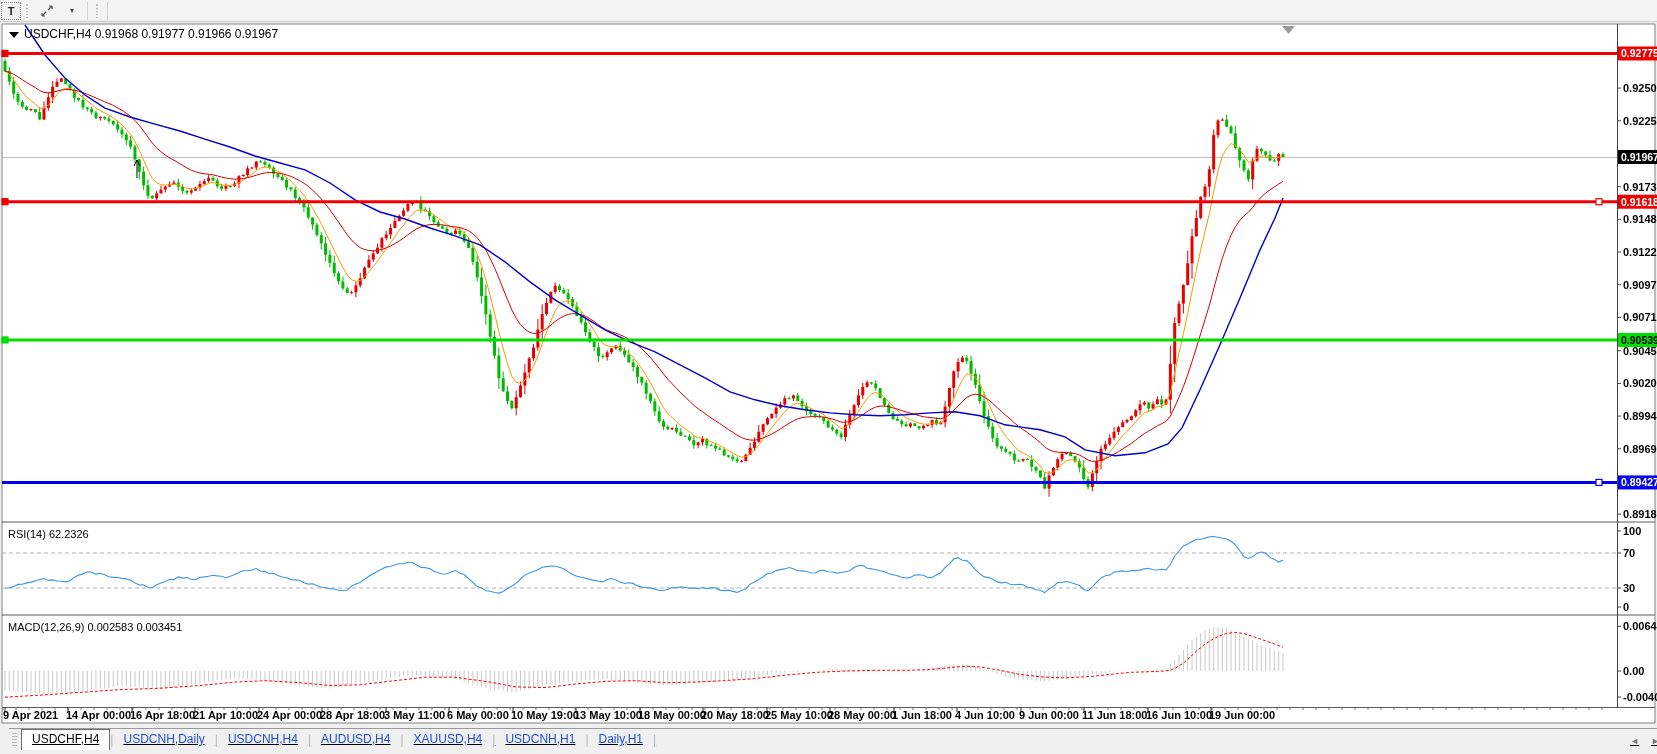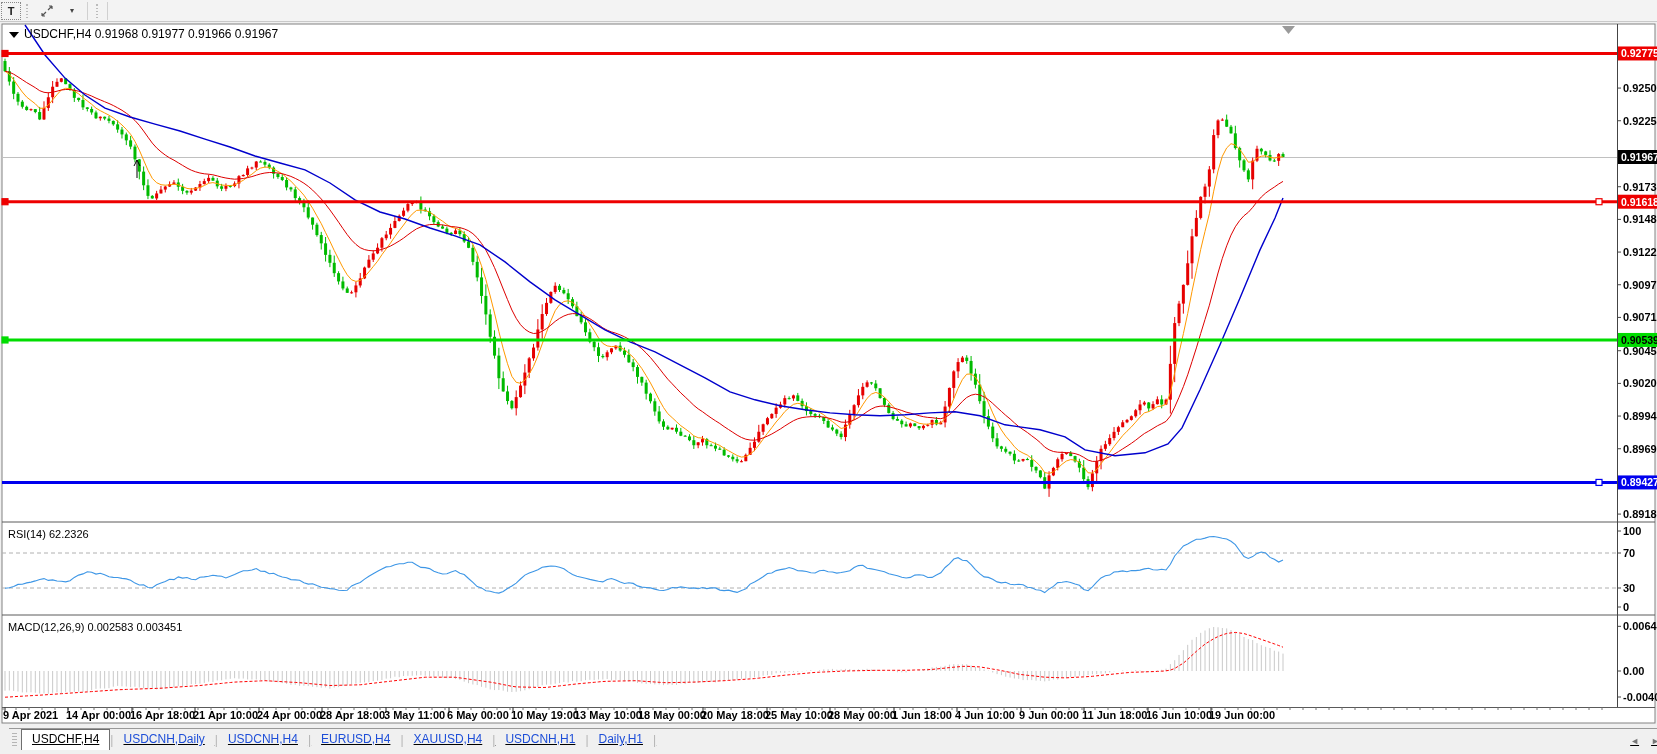--- a/index.html
+++ b/index.html
@@ -1212,21 +1212,21 @@
 
   <div id="tabbar">
     <div id="tabgrip"></div>
     <span id="tabs-container" style="display:flex; align-items:flex-end;">
         <span class="tab active">USDCHF,H4</span>
         <span class="tabsep">|</span>
         <span class="tab">USDCNH,Daily</span>
         <span class="tabsep">|</span>
         <span class="tab">USDCNH,H4</span>
         <span class="tabsep">|</span>
-        <span class="tab">EURUSD,H4</span>
+        <span class="tab">AUDUSD,H4</span>
         <span class="tabsep">|</span>
         <span class="tab">XAUUSD,H4</span>
         <span class="tabsep">|</span>
         <span class="tab">USDCNH,H1</span>
         <span class="tabsep">|</span>
         <span class="tab">Daily,H1</span>
         <span class="tabsep">|</span>
       </span>
     <span id="tabspacer"></span>
     <button class="scrollarrow">◄</button>

